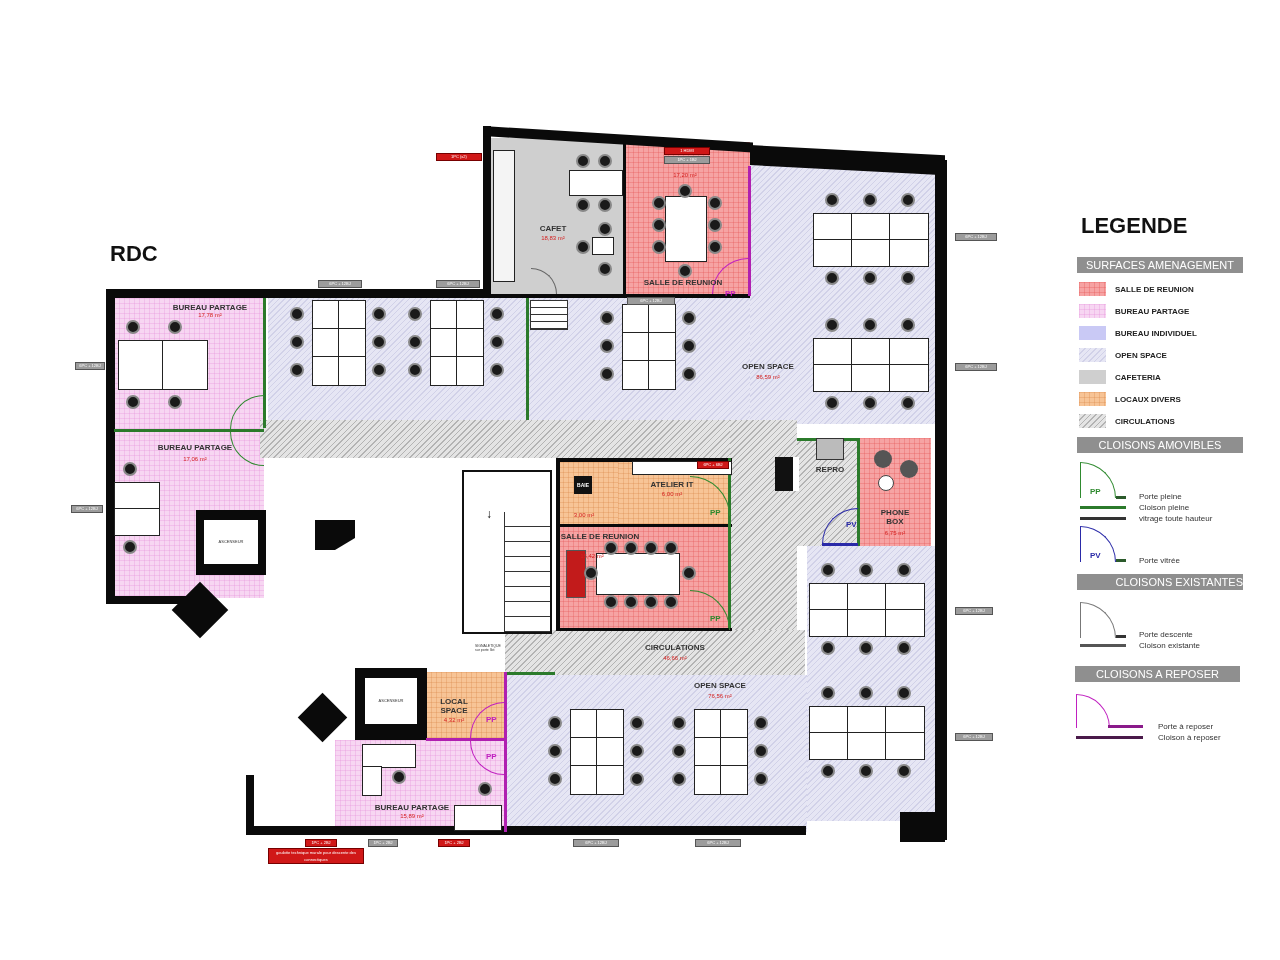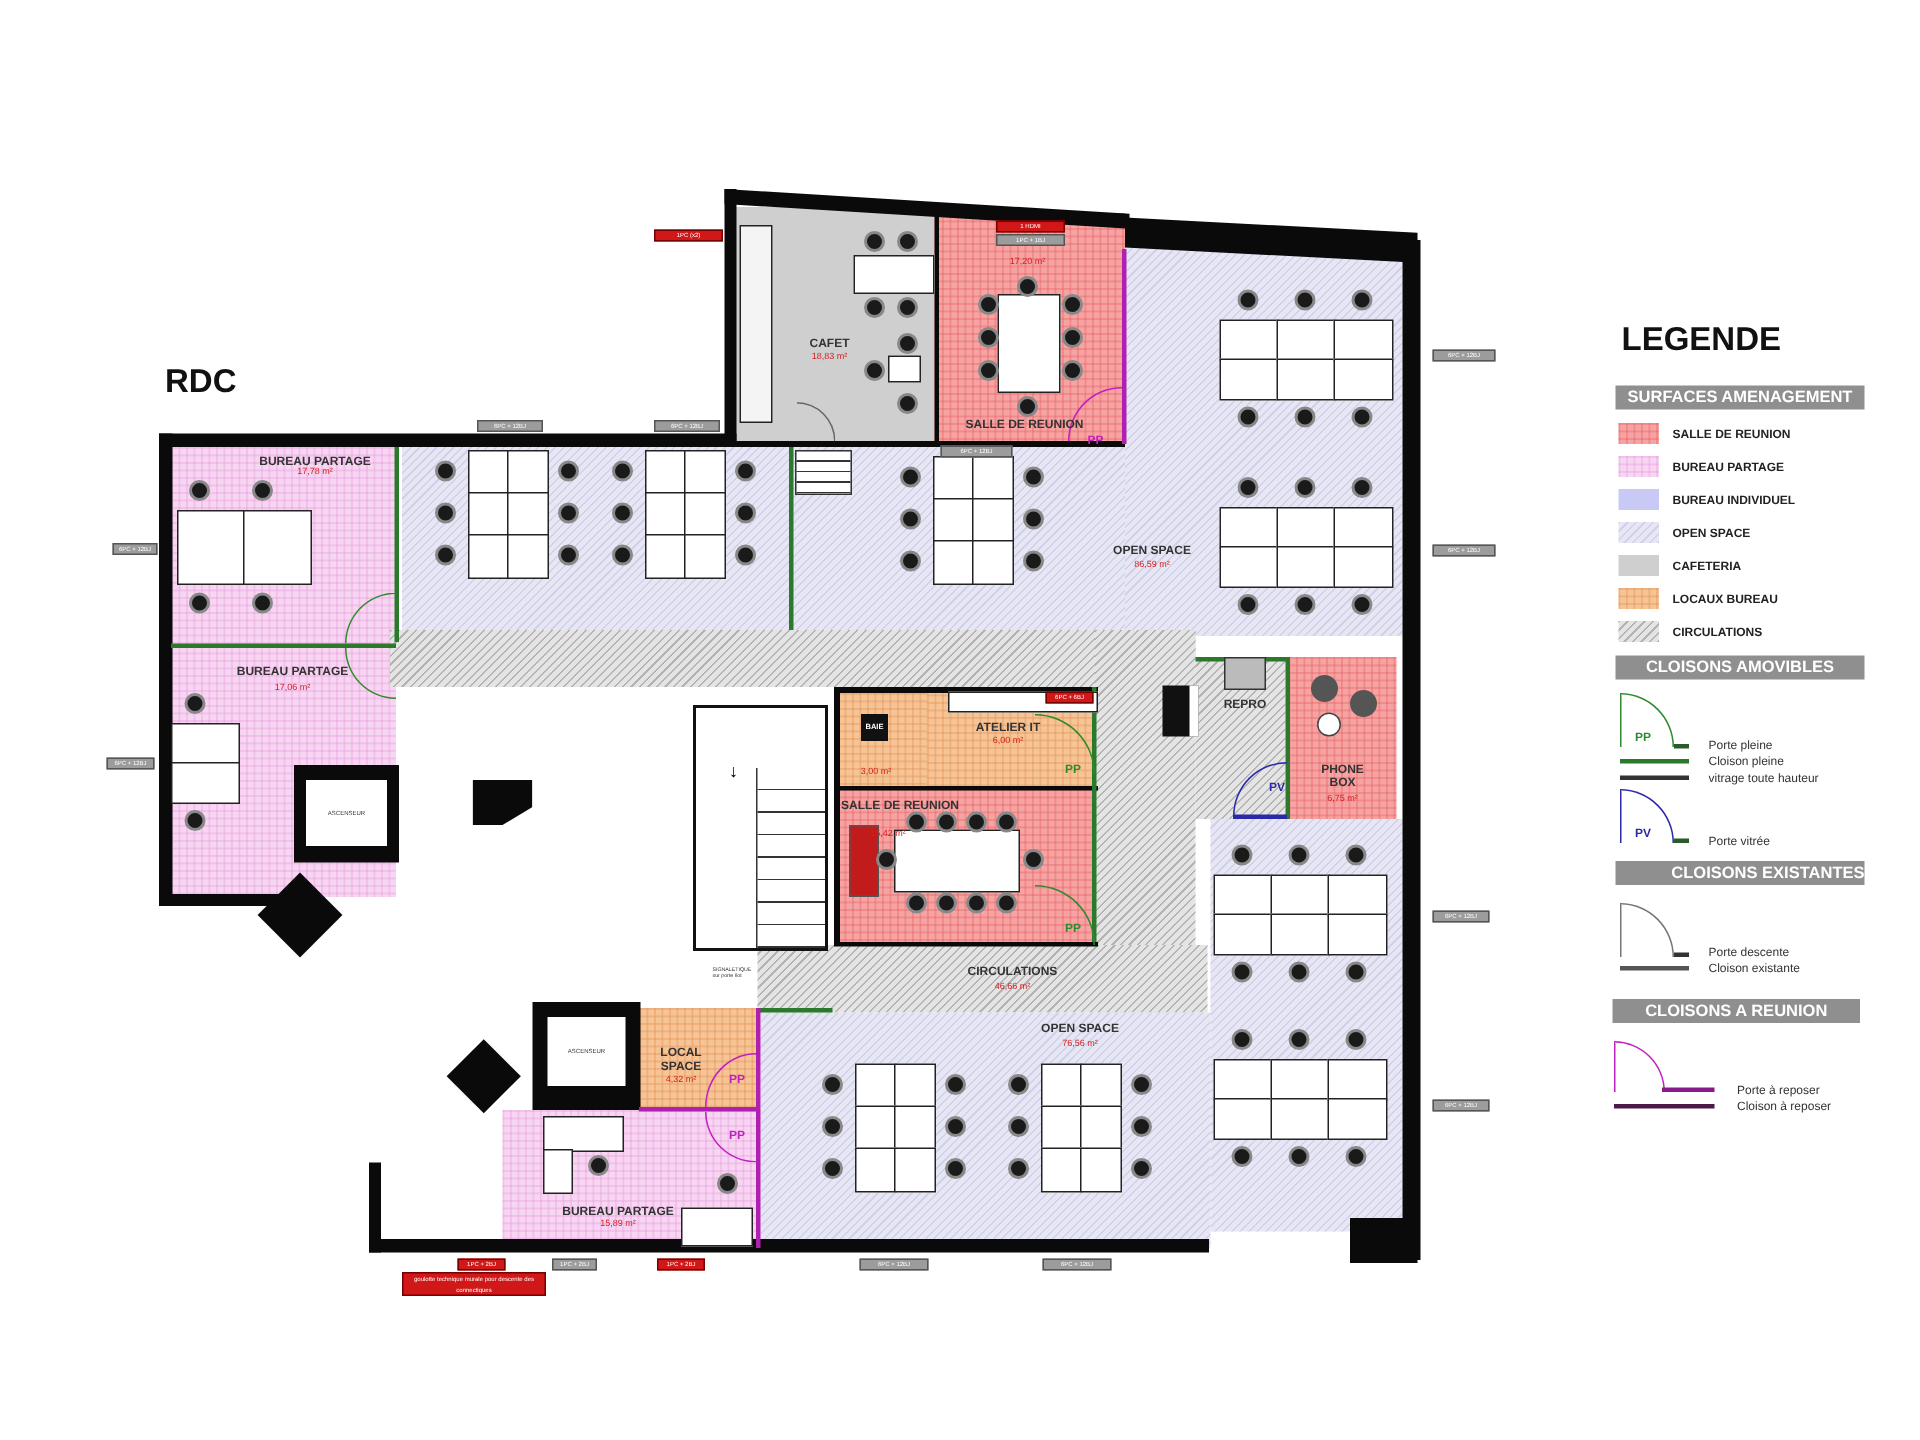--- a/index.html
+++ b/index.html
@@ -23,21 +23,21 @@
   .chair{position:absolute;width:14px;height:14px;border-radius:50%;background:#1a1a1a;border:2px solid #888;box-sizing:border-box;}
   .door{position:absolute;border-top:1.5px solid;border-right:1.5px solid;border-top-right-radius:100%;box-sizing:border-box;}
   .dlabel{position:absolute;font-size:8px;font-weight:bold;}
   .green{color:#2f8a2f;border-color:#2f8a2f;}
   .blue{color:#2a2aa8;border-color:#2a2aa8;}
   .pink{color:#c020c0;border-color:#c020c0;}
   .gpart{position:absolute;background:#2b7a2b;}
   .ppart{position:absolute;background:#b020b0;}
   
   .leg-title{position:absolute;left:1081px;top:213px;font-size:22px;font-weight:bold;color:#111;}
-  .leg-head{position:absolute;left:1077px;width:166px;height:16px;background:#8f8f8f;color:#fff;font-weight:bold;font-size:11px;line-height:16px;text-align:center;}
+  .leg-head{position:absolute;left:1077px;width:166px;height:16px;background:#8f8f8f;color:#fff;font-weight:normal;font-size:11px;line-height:16px;text-align:center;}
   .leg-sw{position:absolute;left:1079px;width:27px;height:14px;}
   .leg-txt{position:absolute;left:1115px;font-size:8px;font-weight:bold;color:#222;}
   .leg-small{position:absolute;font-size:8px;color:#333;}
 </style>
 </head>
 <body>
 
 <div>
   <div class="abs" style="left:110px;top:241px;font-size:22px;font-weight:bold;color:#111;">RDC</div>
 
@@ -350,21 +350,21 @@
   <div class="leg-txt" style="top:285px;">SALLE DE REUNION</div>
   <div class="leg-sw bureau" style="top:304px;"></div>
   <div class="leg-txt" style="top:307px;">BUREAU PARTAGE</div>
   <div class="leg-sw bureau-ind" style="top:326px;"></div>
   <div class="leg-txt" style="top:329px;">BUREAU INDIVIDUEL</div>
   <div class="leg-sw open" style="top:348px;"></div>
   <div class="leg-txt" style="top:351px;">OPEN SPACE</div>
   <div class="leg-sw cafe" style="top:370px;"></div>
   <div class="leg-txt" style="top:373px;">CAFETERIA</div>
   <div class="leg-sw locaux" style="top:392px;"></div>
-  <div class="leg-txt" style="top:395px;">LOCAUX BUREAU</div>
+  <div class="leg-txt" style="top:395px;">LOCAUX DIVERS</div>
   <div class="leg-sw circ" style="top:414px;"></div>
   <div class="leg-txt" style="top:417px;">CIRCULATIONS</div>
 
   <div class="leg-head" style="top:437px;">CLOISONS AMOVIBLES</div>
   <div class="door green" style="left:1080px;top:462px;width:36px;height:36px;border-right:1.5px solid;border-left:1.5px solid #2f8a2f;border-top-right-radius:100%;"></div>
   <div class="dlabel green" style="left:1090px;top:487px;">PP</div>
   <div class="abs" style="left:1116px;top:496px;width:10px;height:3px;background:#2b5a2b;"></div>
   <div class="abs" style="left:1080px;top:506px;width:46px;height:3px;background:#2b7a2b;"></div>
   <div class="abs" style="left:1080px;top:517px;width:46px;height:3px;background:#333;"></div>
   <div class="leg-small" style="left:1139px;top:492px;">Porte pleine</div>
@@ -375,19 +375,19 @@
   <div class="abs" style="left:1116px;top:559px;width:10px;height:3px;background:#2b5a2b;"></div>
   <div class="leg-small" style="left:1139px;top:556px;">Porte vitrée</div>
 
   <div class="leg-head" style="top:574px;text-align:right;">CLOISONS EXISTANTES</div>
   <div class="door" style="left:1080px;top:602px;width:36px;height:36px;border-color:#777;border-left:1.5px solid #777;border-top-right-radius:100%;"></div>
   <div class="abs" style="left:1116px;top:635px;width:10px;height:3px;background:#333;"></div>
   <div class="abs" style="left:1080px;top:644px;width:46px;height:3px;background:#555;"></div>
   <div class="leg-small" style="left:1139px;top:630px;">Porte descente</div>
   <div class="leg-small" style="left:1139px;top:641px;">Cloison existante</div>
 
-  <div class="leg-head" style="top:666px;left:1075px;width:165px;">CLOISONS A REUNION</div>
+  <div class="leg-head" style="top:666px;left:1075px;width:165px;">CLOISONS A REPOSER</div>
   <div class="door pink" style="left:1076px;top:694px;width:34px;height:34px;border-left:1.5px solid #c020c0;border-top-right-radius:100%;"></div>
   <div class="abs" style="left:1108px;top:725px;width:35px;height:3px;background:#8a1a8a;"></div>
   <div class="abs" style="left:1076px;top:736px;width:67px;height:3px;background:#4a1a4a;"></div>
   <div class="leg-small" style="left:1158px;top:722px;">Porte à reposer</div>
   <div class="leg-small" style="left:1158px;top:733px;text-align:right;">Cloison à reposer</div>
 </div>
 
 </body></html>

